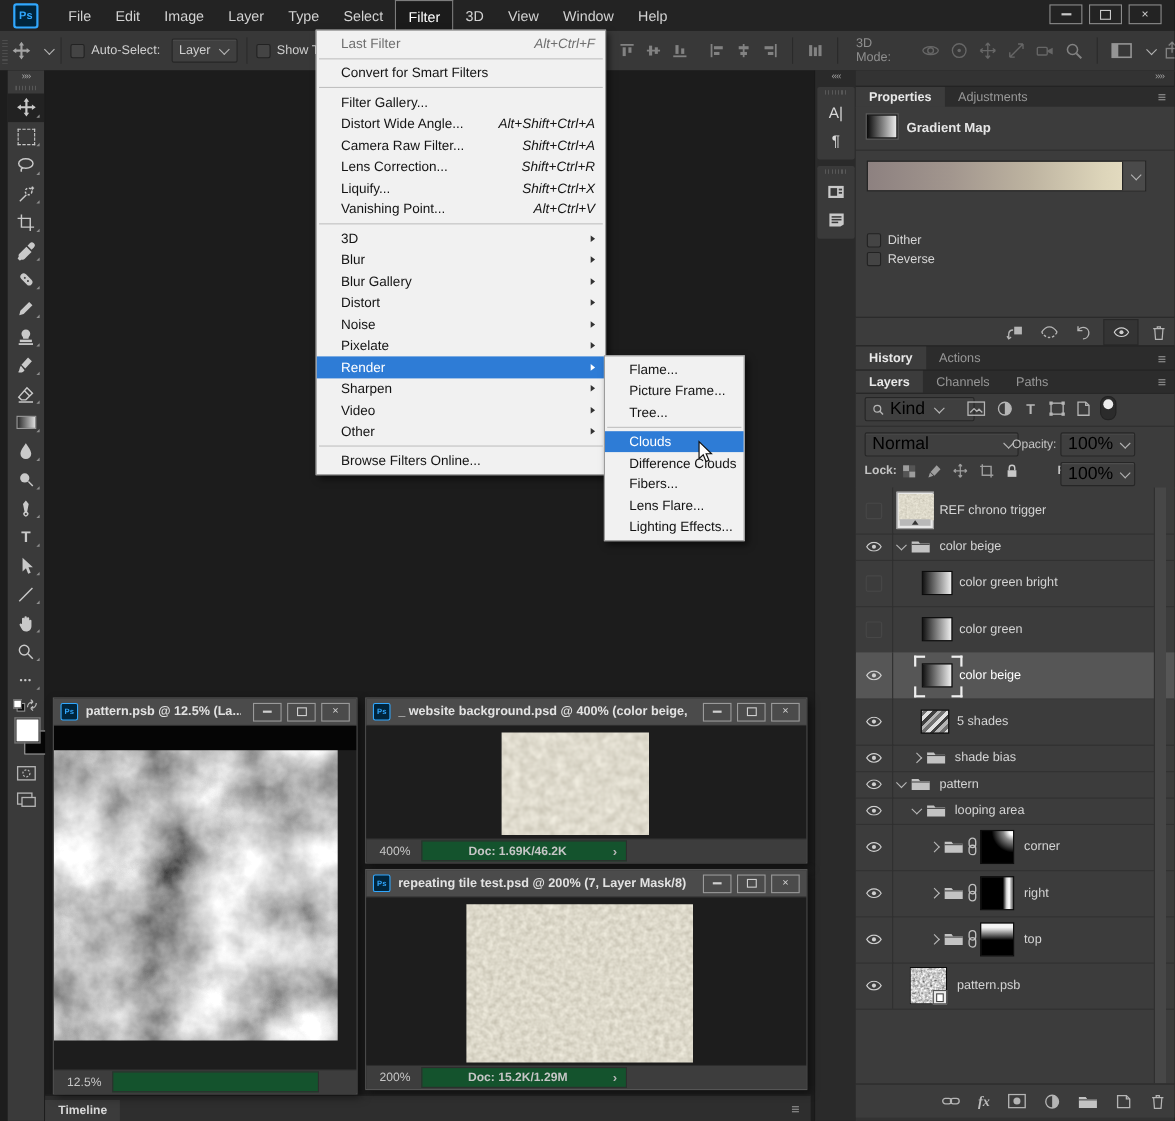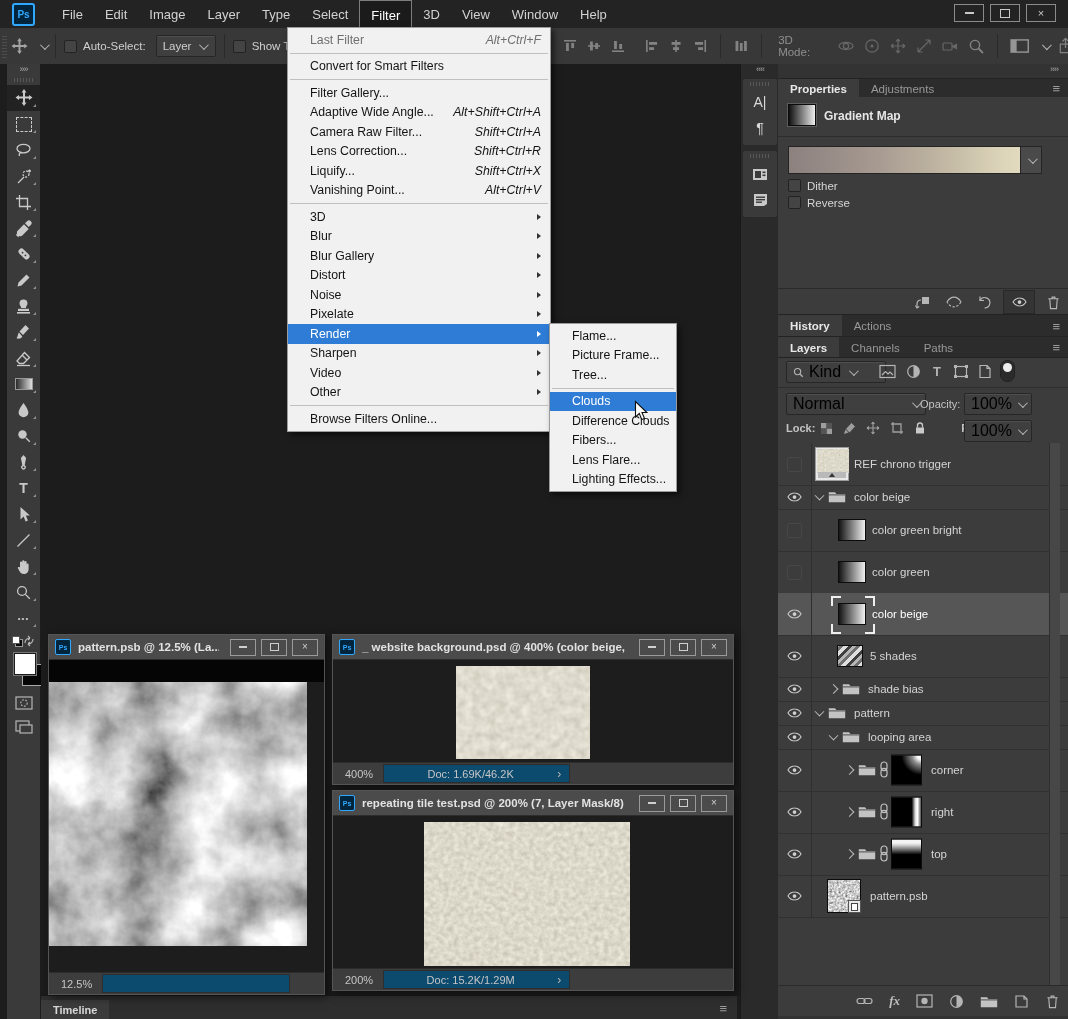--- a/index.html
+++ b/index.html
@@ -55,21 +55,21 @@
   .dicon{width:14px;height:14px;border:1.5px solid #31a8ff;border-radius:2px;background:#00253d;color:#31a8ff;font-size:7px;font-weight:bold;
          display:flex;align-items:center;justify-content:center;margin-right:7px;flex:none;}
   .dtext{color:#e2e2e2;font-size:11.5px;font-weight:bold;white-space:nowrap;overflow:hidden;flex:1;}
   .dbtns{display:flex;flex:none;margin-left:6px;}
   .db{width:24px;height:15px;border:1px solid #9a9a9a;margin-left:5px;display:flex;align-items:center;justify-content:center;color:#cfcfcf;font-size:10px;line-height:1;}
   .db .bar{width:8px;height:2px;background:#cfcfcf;}
   .db .box{width:7px;height:6px;border:1.5px solid #cfcfcf;}
   .dcontent{flex:1;position:relative;background:#1d1d1d;overflow:hidden;}
   .dstatus{height:21px;background:#3d3d3d;border-top:1px solid #2c2c2c;display:flex;align-items:center;font-size:11px;color:#c6c6c6;}
   .zoomval{margin:0 10px 0 12px;flex:none;}
-  .docbox{height:17px;background:#0c4a6e;border:1px solid #2e2e2e;display:flex;align-items:center;position:relative;}
+  .docbox{height:17px;background:#14532d;border:1px solid #2e2e2e;display:flex;align-items:center;position:relative;font-weight:bold;}
   .docbox .dtxt{flex:1;text-align:center;font-size:11px;color:#c6c6c6;}
   .docbox .dch{color:#b5b5b5;margin-right:8px;font-size:12px;}
   .band{position:absolute;left:0;top:0;right:0;height:22px;background:#050505;}
 
   
   .timeline{position:absolute;left:41px;top:995px;width:696px;height:24px;background:#2e2e2e;border-top:1px solid #1a1a1a;display:flex;align-items:center;}
   .tl-tab{height:20px;margin-top:4px;padding:0 12px;background:#3b3b3b;color:#d8d8d8;font-size:11px;font-weight:bold;display:flex;align-items:center;}
   .tl-menu{margin-left:auto;margin-right:10px;color:#9b9b9b;font-size:13px;}
 
   
@@ -85,21 +85,21 @@
   .tab{padding:0 12px;display:flex;align-items:center;font-size:11.5px;color:#989898;height:100%;}
   .tab.active{background:#3c3c3c;color:#e8e8e8;font-weight:bold;}
   .pmenu{margin-left:auto;margin-right:8px;color:#9b9b9b;font-size:13px;align-self:center;}
   .pbody{position:absolute;left:0;top:33px;width:290px;height:191px;background:#3c3c3c;}
   .gm-icon{position:absolute;left:10px;top:7px;width:26px;height:20px;background:linear-gradient(90deg,#101010,#ededed);border:1px solid #0c0c0c;outline:1px solid #5c5c5c;}
   .gm-label{position:absolute;left:46px;top:12px;color:#e6e6e6;font-size:12px;font-weight:bold;}
   .pdiv{position:absolute;left:0;top:39px;width:290px;height:1px;background:#2d2d2d;}
   .gradbar{position:absolute;left:10px;top:49px;width:252px;height:26px;border:1px solid #242424;
            background:linear-gradient(90deg,#8d8180,#a2968e 30%,#bdb3a0 58%,#ddd5ba 85%,#e9e1c5);display:flex;}
   .gradbar .gdd{margin-left:auto;width:20px;height:100%;background:#4a4a4a;border-left:1px solid #242424;display:flex;align-items:center;justify-content:center;}
-  .prow{position:absolute;left:10px;display:flex;align-items:center;color:#d6d6d6;font-size:11.5px;}
+  .prow{position:absolute;left:10px;display:flex;align-items:center;color:#d6d6d6;font-size:11.5px;margin-top:33px;}
   .pfooter{position:absolute;left:0;top:224px;width:290px;height:26px;background:#3c3c3c;border-top:1px solid #2a2a2a;display:flex;align-items:center;justify-content:flex-end;}
   .pfi{margin:0 7px;display:flex;align-items:center;justify-content:center;}
   .pbox{width:30px;height:22px;border:1px solid #282828;background:#343434;display:flex;align-items:center;justify-content:center;margin:0 4px;}
   .lk{stroke:#b5b5b5;fill:none;stroke-width:1.2;}
 
   .lcontrols{position:absolute;left:0;top:293px;width:290px;height:86px;background:#3c3c3c;border-top:1px solid #232323;}
   .kindbox{position:absolute;left:8px;top:3px;width:86px;height:20px;}
   .ib{width:22px;height:20px;display:flex;align-items:center;justify-content:center;position:absolute;top:3px;}
   .togglepill{position:absolute;left:222px;top:2px;width:13px;height:20px;border-radius:7px;background:#2b2b2b;border:1px solid #222;}
   .togglepill .knob{position:absolute;left:1.5px;top:1.5px;width:9px;height:9px;border-radius:50%;background:#ececec;}
@@ -1013,21 +1013,21 @@
     <div class="sep"></div>
     <div class="mi">
         <span>Convert for Smart Filters</span>
       </div>
     <div class="sep"></div>
     <div class="mi">
         <span>Filter Gallery...</span>
         <span class="sc"></span>
       </div>
     <div class="mi">
-        <span>Adaptive Wide Angle...</span>
+        <span>Distort Wide Angle...</span>
         <span class="sc">Alt+Shift+Ctrl+A</span>
       </div>
     <div class="mi">
         <span>Camera Raw Filter...</span>
         <span class="sc">Shift+Ctrl+A</span>
       </div>
     <div class="mi">
         <span>Lens Correction...</span>
         <span class="sc">Shift+Ctrl+R</span>
       </div>

